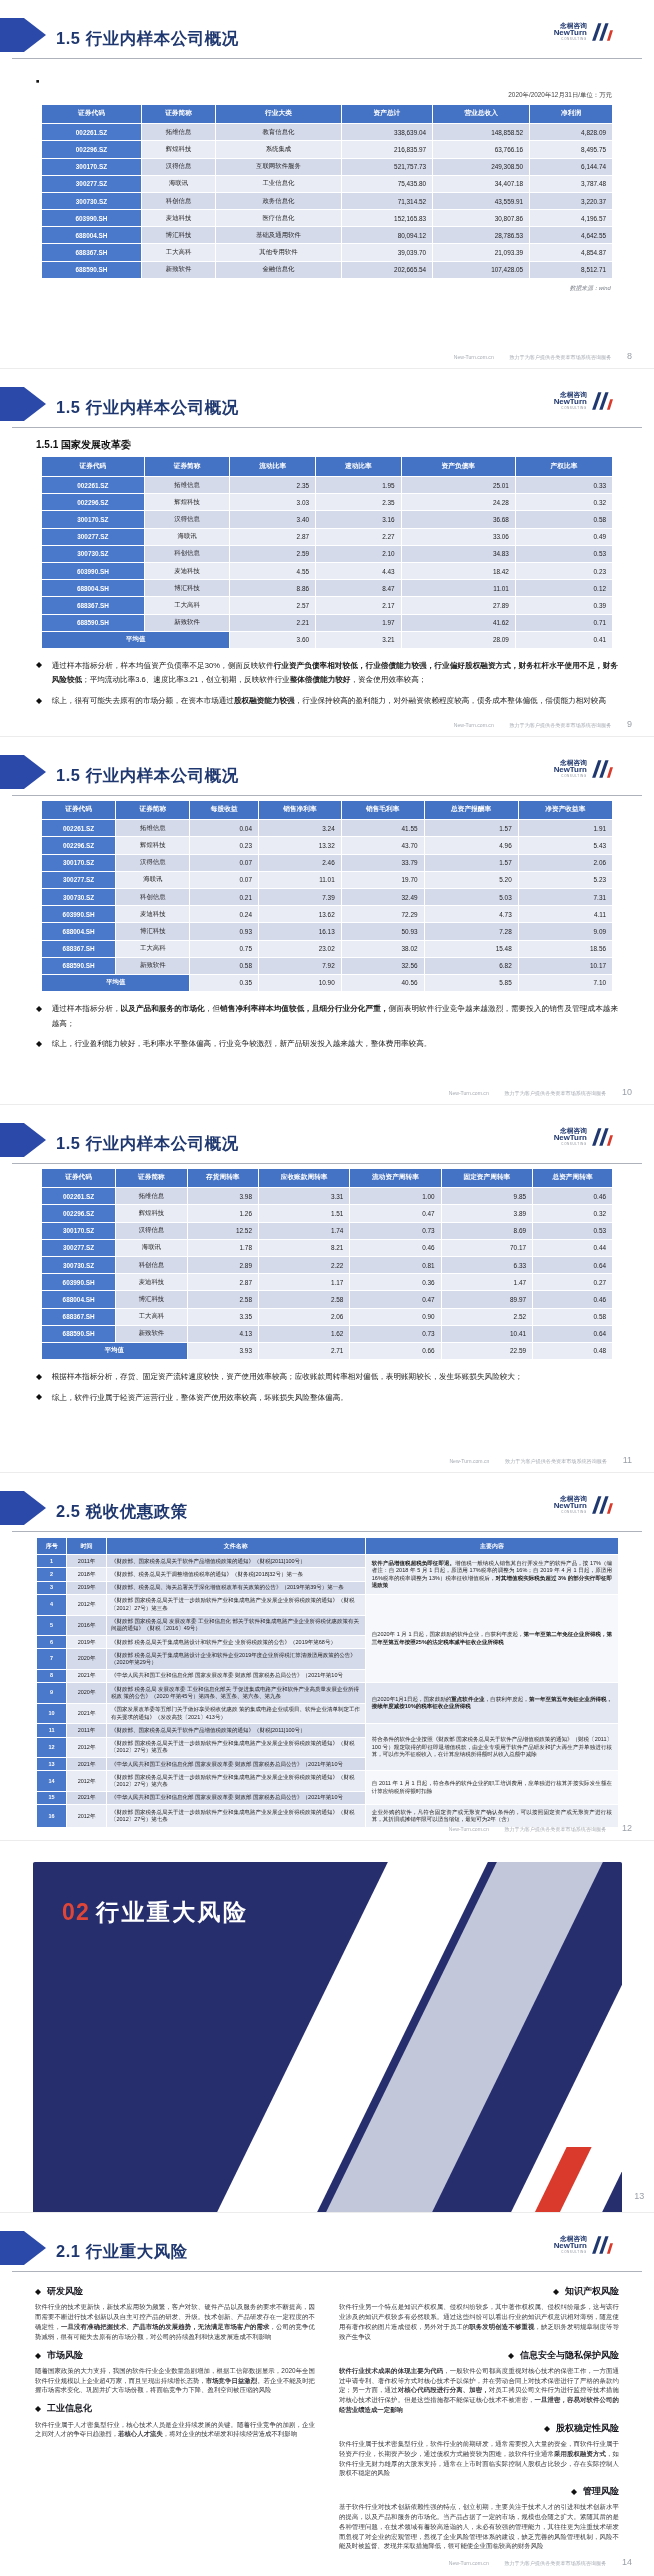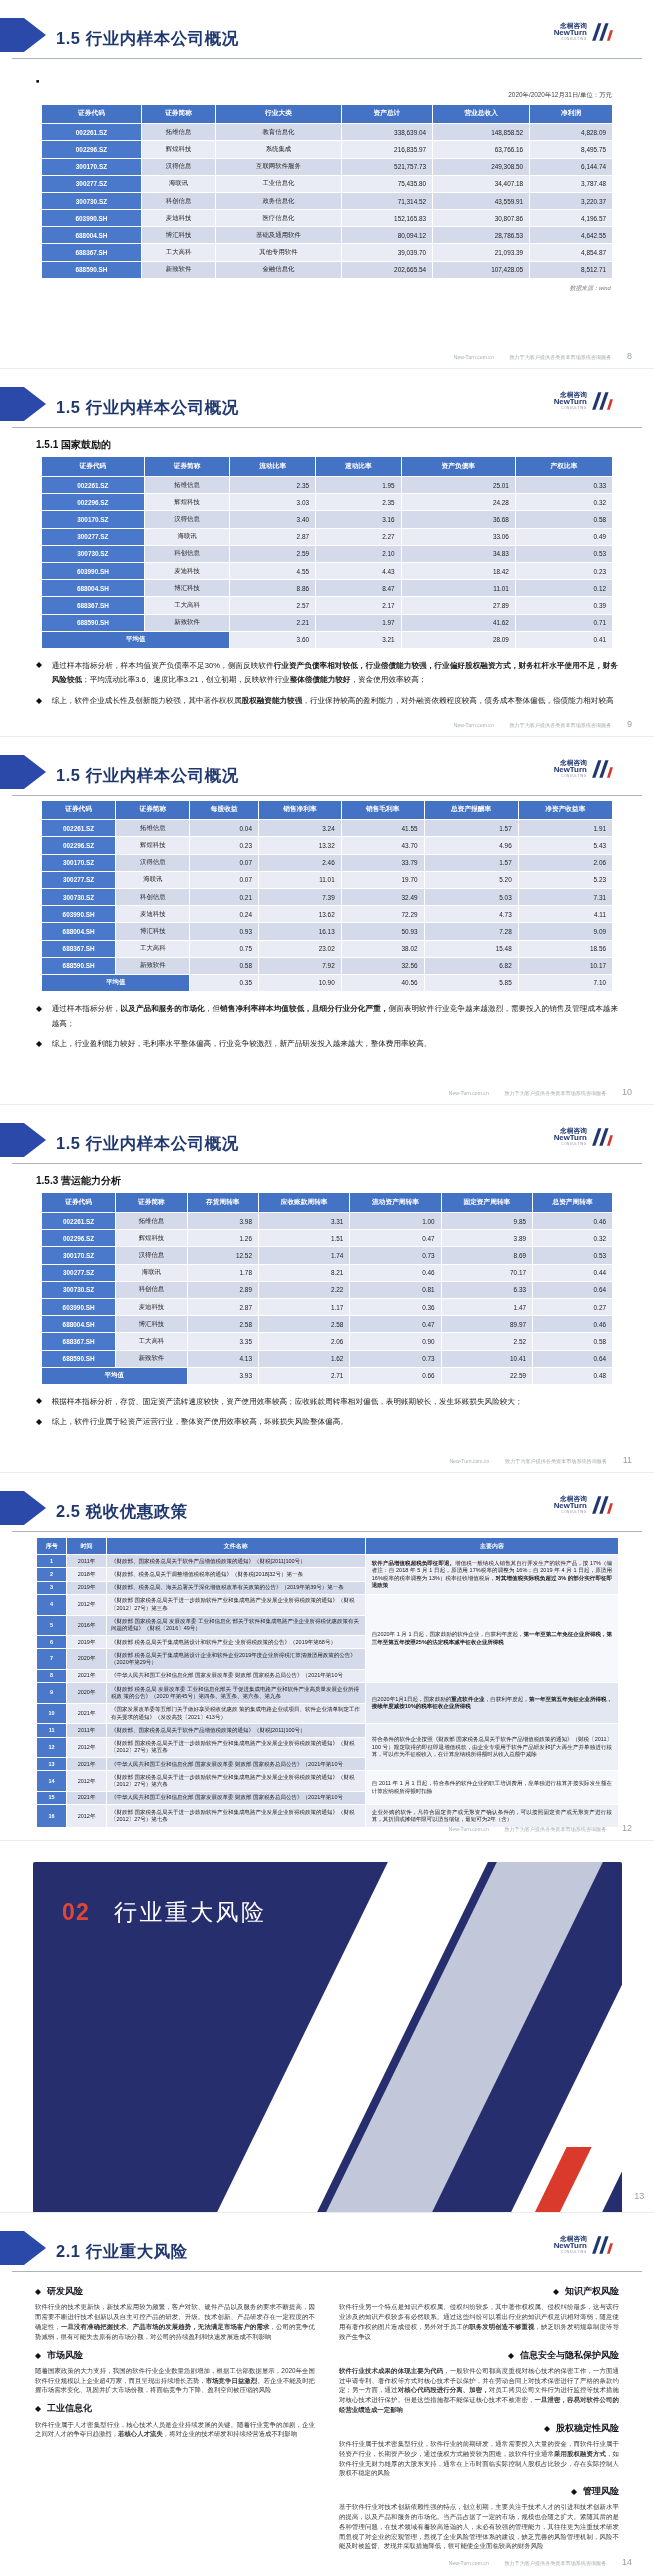--- a/index.html
+++ b/index.html
@@ -66,23 +66,23 @@
   .foot .slogan{font-size:5.1px;color:#a6abb3}
   .foot .pg{font-size:9px;color:#9aa0a8}
 
   
   .panel{position:absolute;left:33px;top:21px;width:589px;height:351px;background:#272e6e;border-radius:1.8px;overflow:hidden}
   .stripe{position:absolute;top:-48px;height:485px;transform:skewX(-26deg)}
   .st-w1{left:260px;width:100px;background:#fff}
   .st-g{left:369px;width:106px;background:#c2c7d9}
   .st-w2{left:554px;width:91px;background:#fff}
   .st-r{left:510px;top:285px;height:97px;width:25.4px;background:#d93a2b;transform:skewX(-26deg);position:absolute}
-  .div-title{position:absolute;left:29px;top:35px;display:flex;align-items:baseline;gap:24px}
+  .div-title{position:absolute;left:29px;top:35px;display:flex;align-items:baseline;gap:6px}
   .div-num{font-size:23px;font-weight:bold;color:#e04637;letter-spacing:1.2px}
-  .div-text{font-size:23px;font-weight:normal;color:#fff;letter-spacing:2.4px}
+  .div-text{font-size:23px;font-weight:bold;color:#fff;letter-spacing:2.4px}
   .div-page{position:absolute;right:9.7px;bottom:11px;font-size:9px;color:#9aa0a8}
 
   
   .cols{display:flex;gap:24px;padding:6px 35px 0}
   .col{flex:1;min-width:0}
   .sec-head{display:flex;align-items:center;gap:6px;font-size:9px;font-weight:bold;color:#15151d;margin:7.3px 0 4.2px}
   .sec-head.right{justify-content:flex-end}
   .sec-head .dm{font-size:7.9px;color:#111}
   .sec-body{font-size:6.4px;color:#36363c;text-align:justify;line-height:1.52}
 </style>
@@ -230,21 +230,21 @@
         </span>
         <svg width="22" height="22" viewBox="0 0 40 40">
             <polygon points="2,36 13,4 19,4 8,36" fill="#203870"></polygon>
             <polygon points="15,36 26,4 32,4 21,36" fill="#203870"></polygon>
             <polygon points="29,36 35,17 40,17 34,36" fill="#d93a2b"></polygon>
           </svg>
       </div>
     </div>
     <div class="rule"></div>
     <div class="content">
-      <div class="subtitle">1.5.1 国家鼓励的</div>
+      <div class="subtitle">1.5.1 国家发展改革委</div>
       <table class="fin">
           <colgroup>
             <col style="width: 18%;">
             <col style="width: 15%;">
             <col style="width: 15%;">
             <col style="width: 15%;">
             <col style="width: 20%;">
             <col style="width: 17%;">
           </colgroup>
           <thead>
@@ -339,21 +339,21 @@
             </tr>
           </tbody>
         </table>
       <div class="bullets">
           <div class="bullet">
             <span class="mk">◆</span>
             <p><span>通过样本指标分析，样本均值资产负债率不足30%，侧面反映软件</span><b>行业资产负债率相对较低，行业偿债能力较强，行业偏好股权融资方式，财务杠杆水平使用不足，财务风险较低</b><span>；平均流动比率3.6、速度比率3.21，创立初期，反映软件行业</span><b>整体偿债能力较好</b><span>，资金使用效率较高；</span></p>
           </div>
           <div class="bullet">
             <span class="mk">◆</span>
-            <p><span>综上，软件企业成长性及创新能力较强，其中著作权权属</span><b>股权融资能力较强</b><span>，行业保持较高的盈利能力，对外融资依赖程度较高，债务成本整体偏低，偿债能力相对较高</span></p>
+            <p><span>综上，很有可能失去原有的市场分额，在资本市场通过</span><b>股权融资能力较强</b><span>，行业保持较高的盈利能力，对外融资依赖程度较高，债务成本整体偏低，偿债能力相对较高</span></p>
           </div>
         </div>
     </div>
     <div class="foot">
       <span class="site">New-Turn.com.cn</span>
       <span class="slogan">致力于为客户提供各类资本市场系统咨询服务</span>
       <span class="pg">9</span>
     </div>
   </section>
 
@@ -519,21 +519,20 @@
         </span>
         <svg width="22" height="22" viewBox="0 0 40 40">
             <polygon points="2,36 13,4 19,4 8,36" fill="#203870"></polygon>
             <polygon points="15,36 26,4 32,4 21,36" fill="#203870"></polygon>
             <polygon points="29,36 35,17 40,17 34,36" fill="#d93a2b"></polygon>
           </svg>
       </div>
     </div>
     <div class="rule"></div>
     <div class="content">
-      <div class="subtitle">1.5.3 营运能力分析</div>
       <table class="fin">
           <colgroup>
             <col style="width: 13%;">
             <col style="width: 12.5%;">
             <col style="width: 12.5%;">
             <col style="width: 16%;">
             <col style="width: 16%;">
             <col style="width: 16%;">
             <col style="width: 14%;">
           </colgroup>

